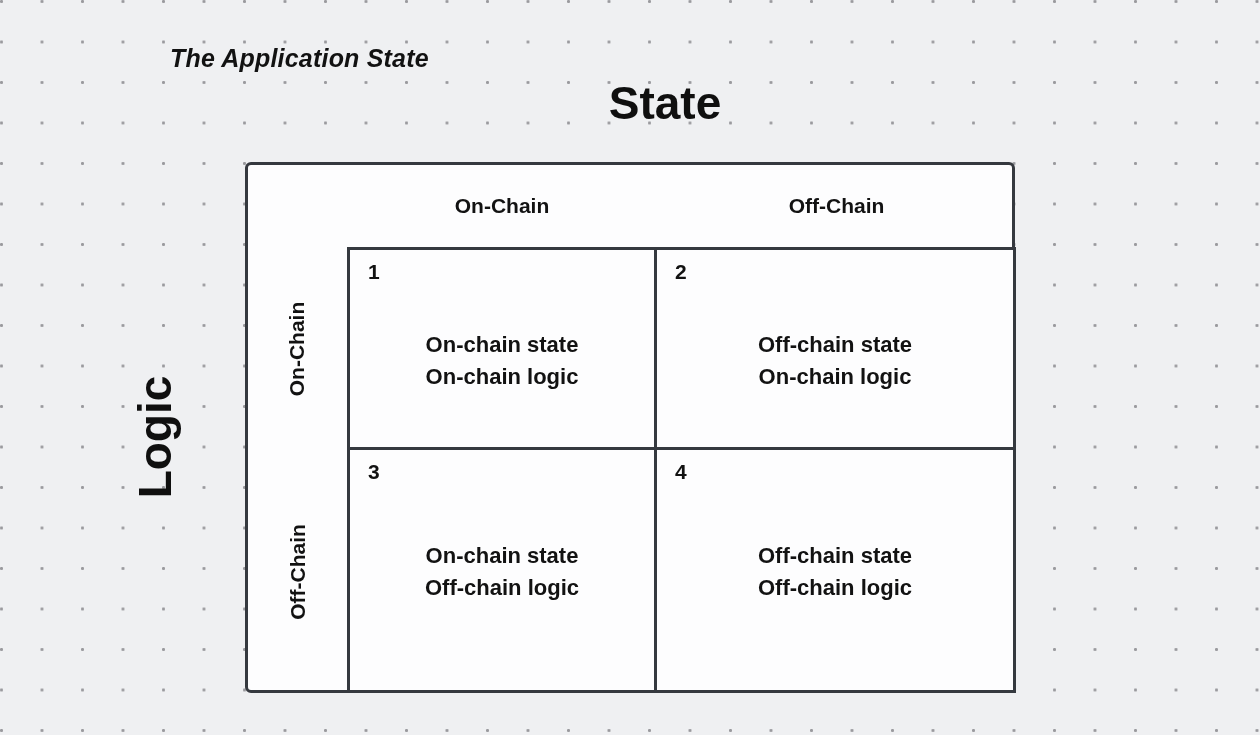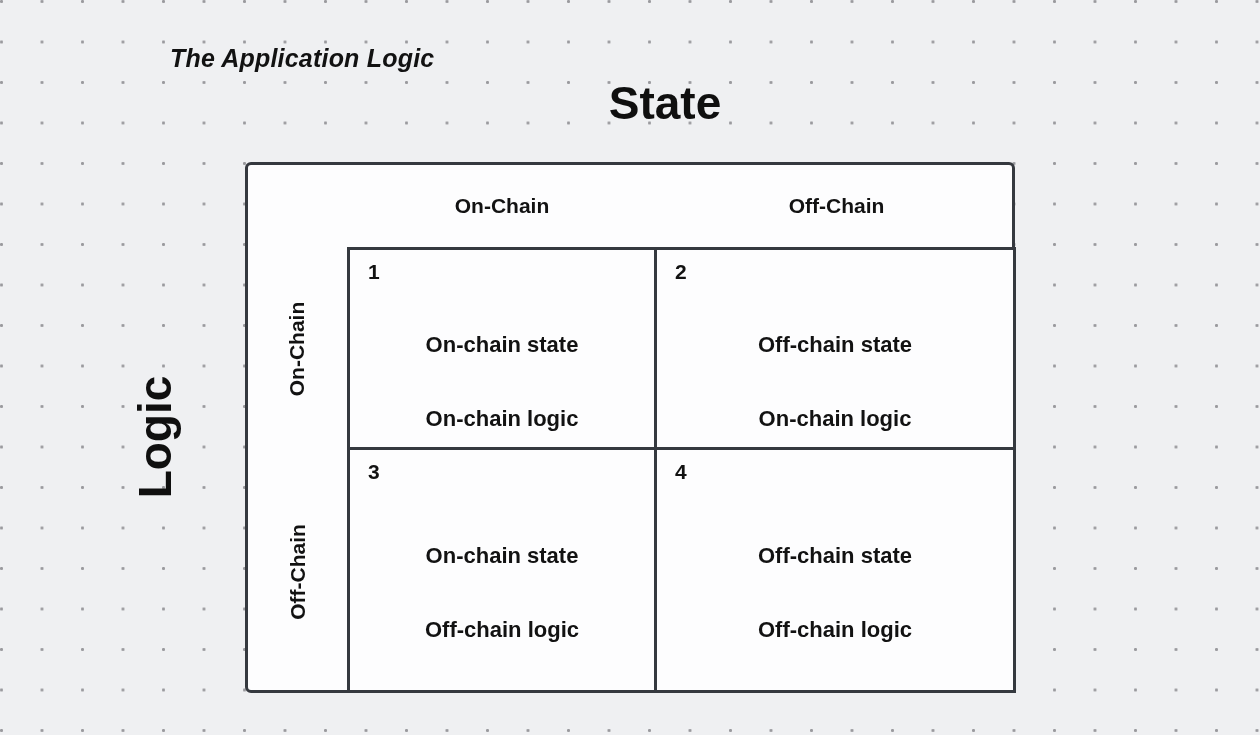--- a/index.html
+++ b/index.html
@@ -119,29 +119,28 @@
     font-size: 21px;
     font-weight: bold;
     color: #121212;
   }
   .cell .line {
     font-size: 22px;
     font-weight: bold;
     line-height: 32px;
     color: #121212;
     white-space: nowrap;
-    margin-top: 42px;
   }
 </style>
 </head>
 <body>
 
 <div id="stage">
 
-  <div class="app-title">The Application Logic</div>
+  <div class="app-title">The Application State</div>
 
   <div class="axis-state">State</div>
 
   <div class="axis-logic">Logic</div>
 
   <div class="outer-box"></div>
 
   <div class="col-header c1">On-Chain</div>
 
   <div class="col-header c2">Off-Chain</div>

